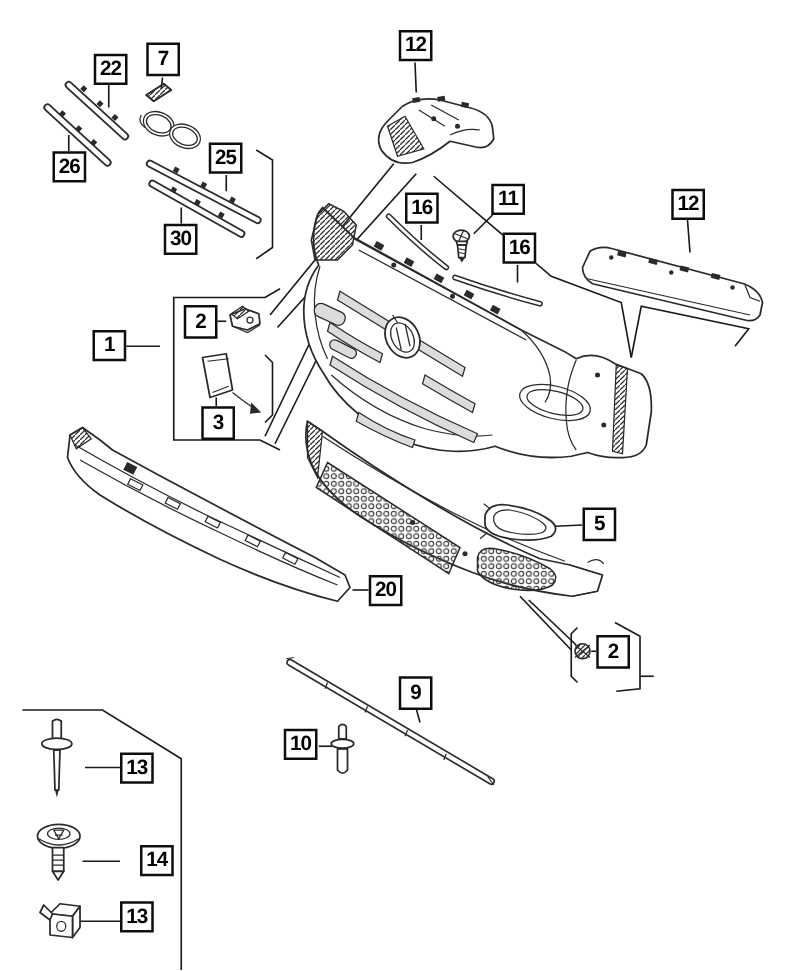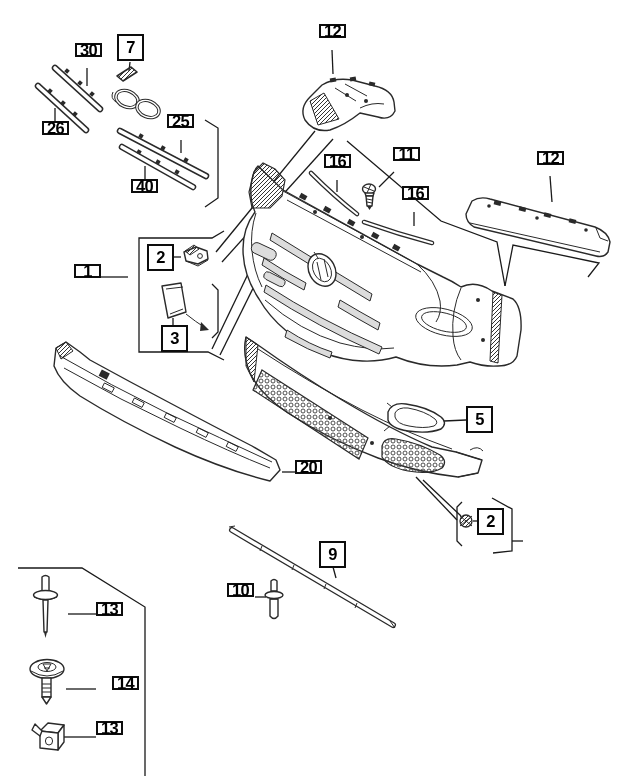--- a/index.html
+++ b/index.html
@@ -2,21 +2,21 @@
 <html><head>
 <meta charset="utf-8">
 <style>
   html,body{margin:0;padding:0;background:#e9e9e9;}
   .stage{
     position:relative;width:640px;height:777px;background:#ffffff;
     font-family:"Liberation Sans",sans-serif;overflow:hidden;
   }
   .art{position:absolute;left:0;top:0;}
   .co{
-    position:absolute;box-sizing:border-box;width:27px;height:14px;
+    position:absolute;box-sizing:border-box;width:27px;height:25px;
     background:#fff;border:2.6px solid #0d0d0d;color:#000;
     display:flex;align-items:center;justify-content:center;
     font-weight:700;font-size:16.5px;line-height:1;letter-spacing:-.6px;
     cursor:pointer;z-index:5;
   }
   .co.sq{width:27px;height:27px;}
   svg *{vector-effect:non-scaling-stroke;}
   .ln{stroke:#1a1a1a;stroke-width:1.3;fill:none;}
   .out{stroke:#2a2a2a;stroke-width:1.4;fill:#fff;stroke-linejoin:round;}
   .thin{stroke:#2a2a2a;stroke-width:1;fill:none;}
@@ -285,25 +285,25 @@
   </g>
   <g>
     <path class="out" d="M40,731 L48,723 L64,725 L58,733 Z"></path>
     <path class="out" d="M58,733 L64,725 L64,742 L58,750 Z"></path>
     <path class="out" d="M40,731 L58,733 L58,750 L40,748 Z"></path>
     <ellipse cx="49" cy="741" rx="3.6" ry="4" class="thin"></ellipse>
     <path class="out" d="M40,736 L32,730 L35,724 L42,731 Z"></path>
   </g>
 </svg>
 
-<div class="co" style="left:75px;top:43px">30</div>
+<div class="co" style="left:75px;top:43px">22</div>
 <div class="co sq" style="left:117px;top:34px">7</div>
 <div class="co" style="left:42px;top:121px">26</div>
 <div class="co" style="left:167px;top:114px">25</div>
-<div class="co" style="left:131px;top:179px">40</div>
+<div class="co" style="left:131px;top:179px">30</div>
 <div class="co" style="left:319px;top:24px">12</div>
 <div class="co" style="left:324px;top:154px">16</div>
 <div class="co" style="left:393px;top:147px">11</div>
 <div class="co" style="left:402px;top:186px">16</div>
 <div class="co" style="left:537px;top:151px">12</div>
 <div class="co" style="left:74px;top:264px">1</div>
 <div class="co sq" style="left:147px;top:244px">2</div>
 <div class="co sq" style="left:161px;top:325px">3</div>
 <div class="co sq" style="left:466px;top:406px">5</div>
 <div class="co" style="left:295px;top:460px">20</div>

